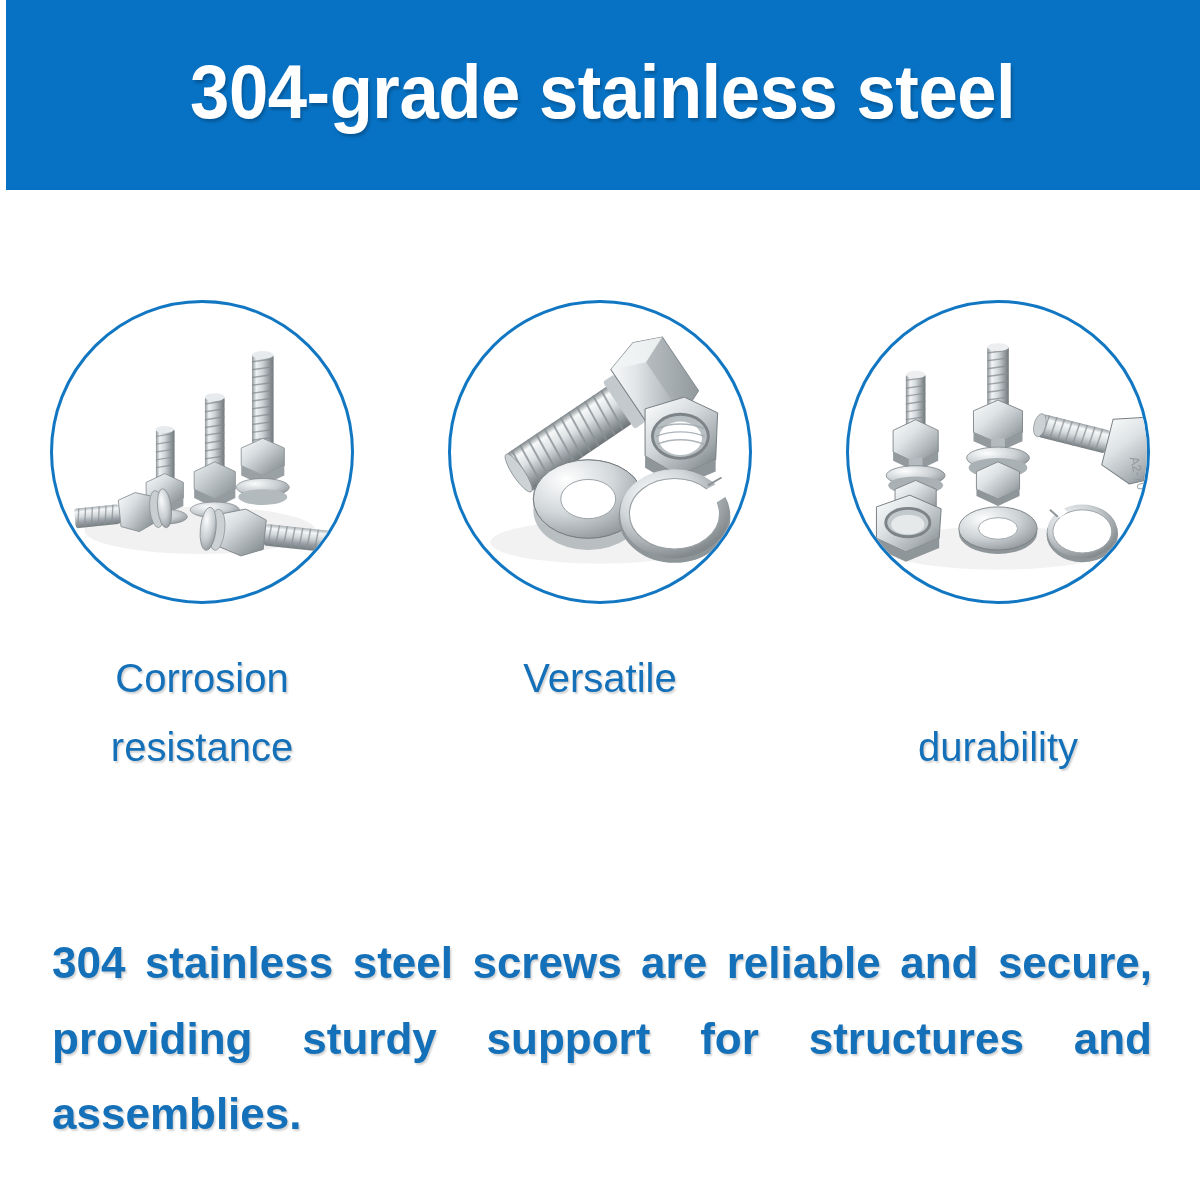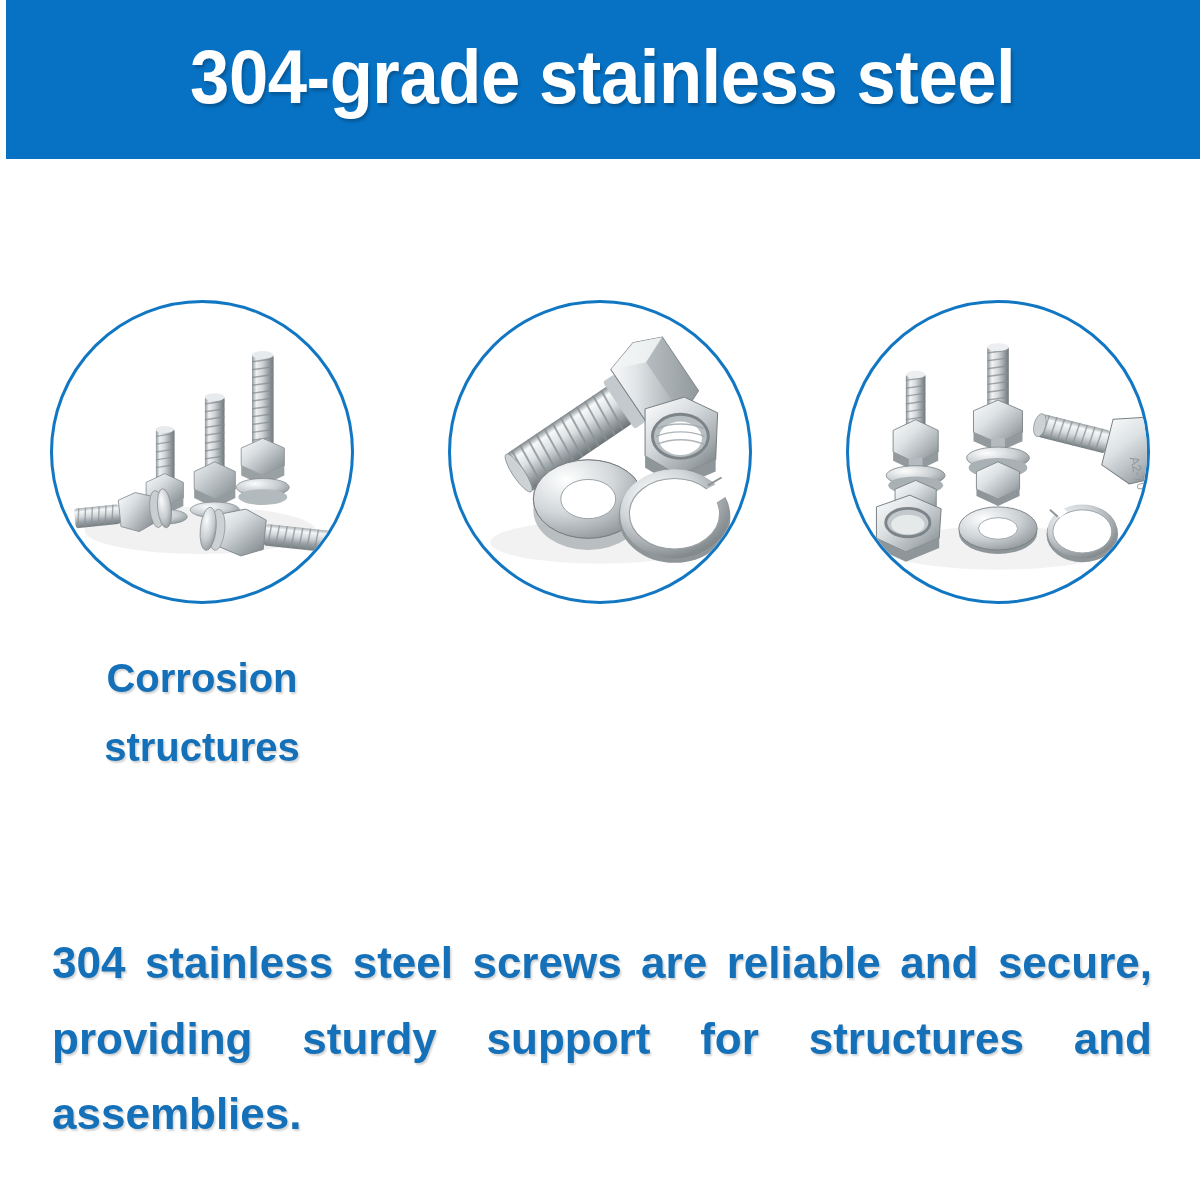--- a/index.html
+++ b/index.html
@@ -15,21 +15,21 @@
     overflow: hidden;
     position: relative;
   }
 
   
   .banner {
     position: absolute;
     left: 6px;
     top: 0;
     width: 1194px;
-    height: 159px;
+    height: 190px;
     background: #0772c4;
     display: flex;
     align-items: center;
     justify-content: center;
     box-sizing: border-box;
   }
   .banner-title {
     color: #ffffff;
     font-family: "Liberation Sans", sans-serif;
     font-weight: bold;
@@ -75,21 +75,21 @@
     left: 0;
     top: 0;
     width: 100%;
     height: 100%;
     display: block;
   }
   .feature-caption {
     margin-top: 40px;
     color: #1470b8;
     font-family: "Liberation Sans", sans-serif;
-    font-weight: bold;
+    font-weight: normal;
     font-size: 40px;
     line-height: 1.72;
     text-align: center;
     text-shadow: 1.5px 2px 2px rgba(0,0,0,0.18);
     width: 330px;
   }
 
   
   .summary {
     position: absolute;
@@ -240,21 +240,21 @@
             <line x1="270" y1="225" x2="268" y2="247"></line>
           </g>
           <polygon points="168,220 194,212 216,221 216,251 194,260 168,252" fill="url(#hexg)" stroke="#7f868a" stroke-width="0.9"></polygon>
           <ellipse cx="167" cy="236" rx="8" ry="21" fill="#ccd1d4" stroke="#868d91" stroke-width="0.7"></ellipse>
           <ellipse cx="158" cy="236" rx="8" ry="22" fill="url(#washg)" stroke="#7f868a" stroke-width="0.7"></ellipse>
         </g>
       </svg>
     </div>
     <div class="feature-caption">
       <span>Corrosion</span><br>
-      <span>structures</span>
+      <span>resistance</span>
     </div>
   </div>
 
   <div class="feature">
     <div class="circle">
       <svg viewBox="0 0 304 304">
         <defs>
           <linearGradient id="b2shaft" x1="0" y1="0" x2="0" y2="1">
             <stop offset="0%" stop-color="#7e8589"></stop>
             <stop offset="16%" stop-color="#f6f8f8"></stop>
@@ -329,21 +329,21 @@
         <g>
           <ellipse cx="228" cy="218" rx="46" ry="36" fill="none" stroke="#8f969a" stroke-width="22"></ellipse>
           <ellipse cx="228" cy="215" rx="46" ry="36" fill="none" stroke="url(#b2wash)" stroke-width="19"></ellipse>
           <ellipse cx="228" cy="215" rx="46" ry="36" fill="#ffffff" stroke="#9aa1a5" stroke-width="1.2"></ellipse>
           <path d="M258 192 l18 -10 l6 14 l-16 10 z" fill="#ffffff" stroke="#ffffff" stroke-width="1"></path>
           <path d="M262 186 l14 -8" stroke="#8d9498" stroke-width="2" fill="none"></path>
         </g>
       </svg>
     </div>
     <div class="feature-caption">
-      <br>
+      <span>Versatile</span><br>
     </div>
   </div>
 
   <div class="feature">
     <div class="circle">
       <svg viewBox="0 0 304 304">
         <defs>
           <linearGradient id="b3shaft" x1="0" y1="0" x2="1" y2="0">
             <stop offset="0%" stop-color="#878e92"></stop>
             <stop offset="22%" stop-color="#f2f4f5"></stop>
@@ -449,18 +449,19 @@
           <ellipse cx="238" cy="236" rx="30" ry="22" fill="none" stroke="#8f969a" stroke-width="13"></ellipse>
           <ellipse cx="238" cy="233" rx="30" ry="22" fill="none" stroke="url(#b3wash)" stroke-width="11"></ellipse>
           <ellipse cx="238" cy="233" rx="30" ry="22" fill="#ffffff" stroke="#9aa1a5" stroke-width="1"></ellipse>
           <path d="M215 219 l-9 -8 l7 -7 l10 9 z" fill="#ffffff"></path>
           <path d="M213 218 l-8 -7" stroke="#8d9498" stroke-width="2" fill="none"></path>
         </g>
       </svg>
     </div>
     <div class="feature-caption">
       <br>
+      <span>durability</span>
     </div>
   </div>
 
 </div>
 
 <div class="summary">304 stainless steel screws are reliable and secure, providing sturdy support for structures and assemblies.</div>
 
 </body></html>

